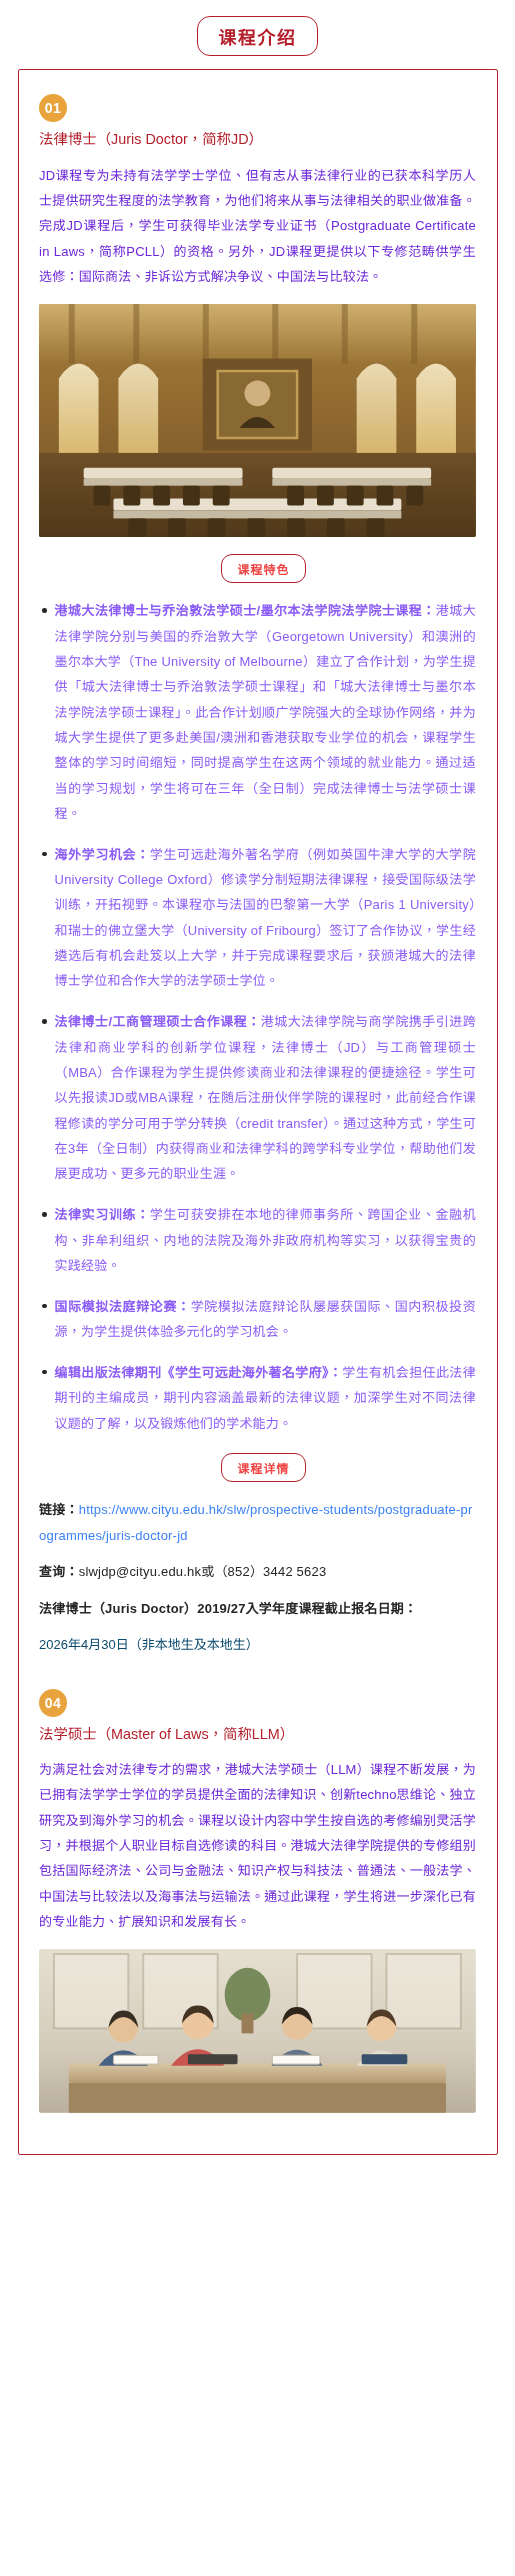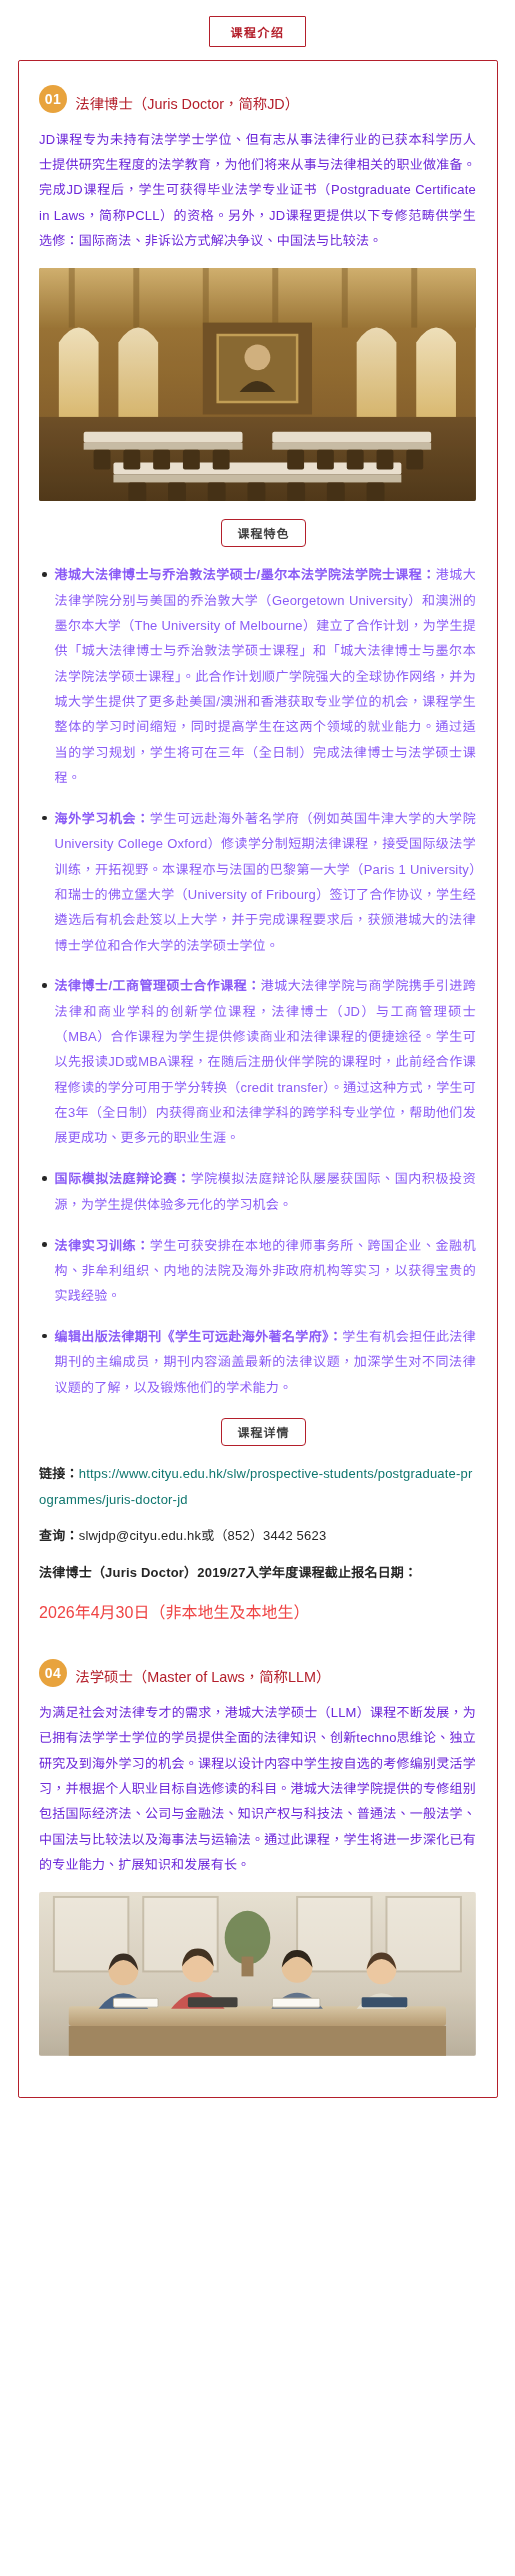--- a/index.html
+++ b/index.html
@@ -25,43 +25,44 @@
   
   .ribbon-wrap {
     display: flex;
     justify-content: center;
     padding: 15.5px 0 13.4px 0;
     background: #ffffff;
   }
   .ribbon {
     border: 1.5px solid #b41f2b;
     color: #b41f2b;
-    font-size: 12px;
+    font-size: 18px;
     font-weight: bold;
     letter-spacing: 1.5px;
     padding: 6.2px 20.6px;
     background: #ffffff;
-    border-radius: 1px;
+    border-radius: 13px;
   }
 
   
   .card {
     margin: 0 17.5px;
     border: 1.5px solid #b41f2b;
     border-radius: 2.1px;
     padding: 24px 20.6px 24px 20.6px;
     background: #ffffff;
   }
 
   
   .sec-head {
     display: flex;
-    align-items: flex-end;
+    align-items: flex-start;
     gap: 8.2px;
     margin-bottom: 13.4px;
+    flex-direction: column;
   }
   .sec-num {
     width: 28px;
     height: 28px;
     flex: 0 0 28px;
     border-radius: 50%;
     background: #e8a33d;
     color: #ffffff;
     font-size: 14px;
     font-weight: bold;
@@ -99,26 +100,26 @@
   .photo svg { display: block; width: 100%; height: auto; }
 
   
   .pill-wrap {
     display: flex;
     justify-content: center;
     margin: 17.5px 0 15.5px 0;
   }
   .pill {
     border: 1px solid #b41f2b;
-    color: #404040;
+    color: #ef4444;
     font-size: 12px;
     font-weight: bold;
     padding: 4.6px 15.5px;
     letter-spacing: 1px;
-    border-radius: 4px;
+    border-radius: 11px;
     margin-left: 12px;
   }
 
   
   ul.features {
     list-style: none;
     margin: 0 0 7.2px 0;
     padding: 0;
   }
   ul.features > li {
@@ -148,26 +149,26 @@
     font-size: 13px;
     line-height: 1.95;
     color: #262626;
     margin: 0 0 11.3px 0;
     word-break: break-all;
     letter-spacing: 0.2px;
   }
   .detail .lbl { font-weight: bold; }
   .detail.bold { font-weight: bold; }
   .detail-plain {
-    font-size: 16px;
+    font-size: 13px;
     line-height: 1.95;
-    color: #ef4444;
+    color: #0c4a6e;
     margin: 0 0 17.5px 0;
   }
-  .link-text { color: #0f766e; }
+  .link-text { color: #3b82f6; }
 
   .gap-lg { height: 13.4px; }
 </style>
 </head>
 <body>
 
 <div class="page">
 
   <div class="ribbon-wrap">
     <div class="ribbon">课程介绍</div>
@@ -270,24 +271,24 @@
       <li>
         <span class="li-strong">港城大法律博士与乔治敦法学硕士/墨尔本法学院法学院士课程：</span><span>港城大法律学院分别与美国的乔治敦大学（Georgetown University）和澳洲的墨尔本大学（The University of Melbourne）建立了合作计划，为学生提供「城大法律博士与乔治敦法学硕士课程」和「城大法律博士与墨尔本法学院法学硕士课程」。此合作计划顺广学院强大的全球协作网络，并为城大学生提供了更多赴美国/澳洲和香港获取专业学位的机会，课程学生整体的学习时间缩短，同时提高学生在这两个领域的就业能力。通过适当的学习规划，学生将可在三年（全日制）完成法律博士与法学硕士课程。</span>
       </li>
       <li>
         <span class="li-strong">海外学习机会：</span><span>学生可远赴海外著名学府（例如英国牛津大学的大学院 University College Oxford）修读学分制短期法律课程，接受国际级法学训练，开拓视野。本课程亦与法国的巴黎第一大学（Paris 1 University）和瑞士的佛立堡大学（University of Fribourg）签订了合作协议，学生经遴选后有机会赴笈以上大学，并于完成课程要求后，获颁港城大的法律博士学位和合作大学的法学硕士学位。</span>
       </li>
       <li>
         <span class="li-strong">法律博士/工商管理硕士合作课程：</span><span>港城大法律学院与商学院携手引进跨法律和商业学科的创新学位课程，法律博士（JD）与工商管理硕士（MBA）合作课程为学生提供修读商业和法律课程的便捷途径。学生可以先报读JD或MBA课程，在随后注册伙伴学院的课程时，此前经合作课程修读的学分可用于学分转换（credit transfer）。通过这种方式，学生可在3年（全日制）内获得商业和法律学科的跨学科专业学位，帮助他们发展更成功、更多元的职业生涯。</span>
       </li>
       <li>
+        <span class="li-strong">法律实习训练：</span><span>学生可获安排在本地的律师事务所、跨国企业、金融机构、非牟利组织、内地的法院及海外非政府机构等实习，以获得宝贵的实践经验。</span>
+      </li>
+      <li>
         <span class="li-strong">国际模拟法庭辩论赛：</span><span>学院模拟法庭辩论队屡屡获国际、国内积极投资源，为学生提供体验多元化的学习机会。</span>
-      </li>
-      <li>
-        <span class="li-strong">法律实习训练：</span><span>学生可获安排在本地的律师事务所、跨国企业、金融机构、非牟利组织、内地的法院及海外非政府机构等实习，以获得宝贵的实践经验。</span>
       </li>
       <li>
         <span class="li-strong">编辑出版法律期刊《学生可远赴海外著名学府》：</span><span>学生有机会担任此法律期刊的主编成员，期刊内容涵盖最新的法律议题，加深学生对不同法律议题的了解，以及锻炼他们的学术能力。</span>
       </li>
     </ul>
 
     <div class="pill-wrap">
       <div class="pill">课程详情</div>
     </div>
 

